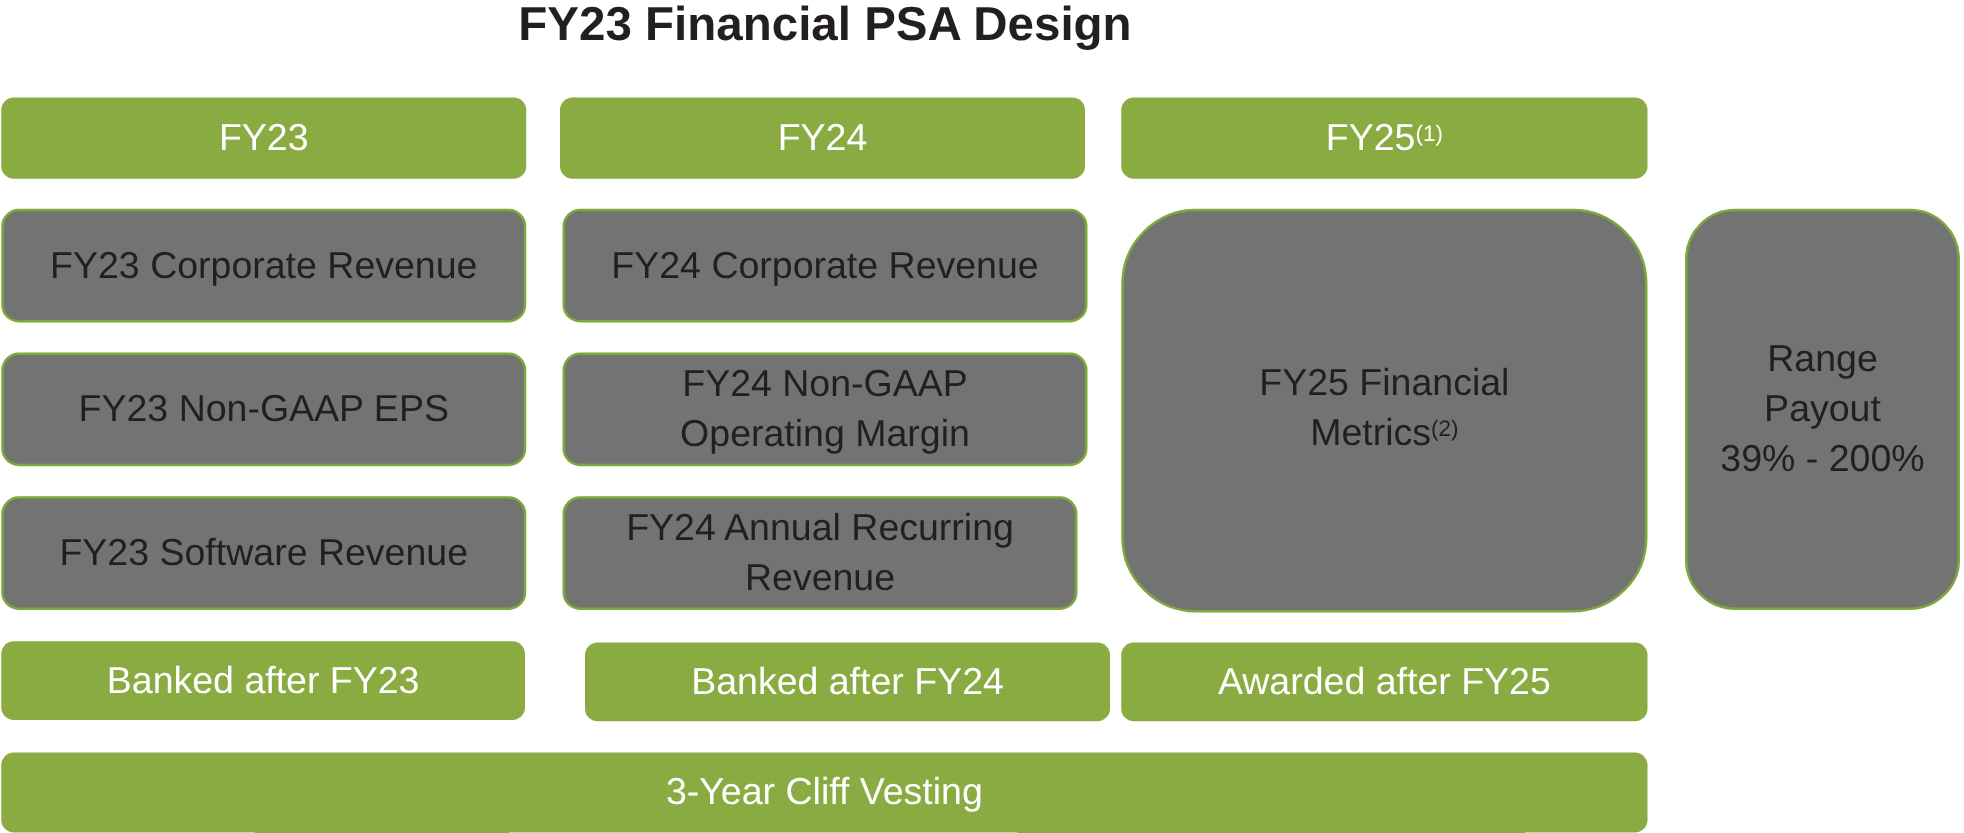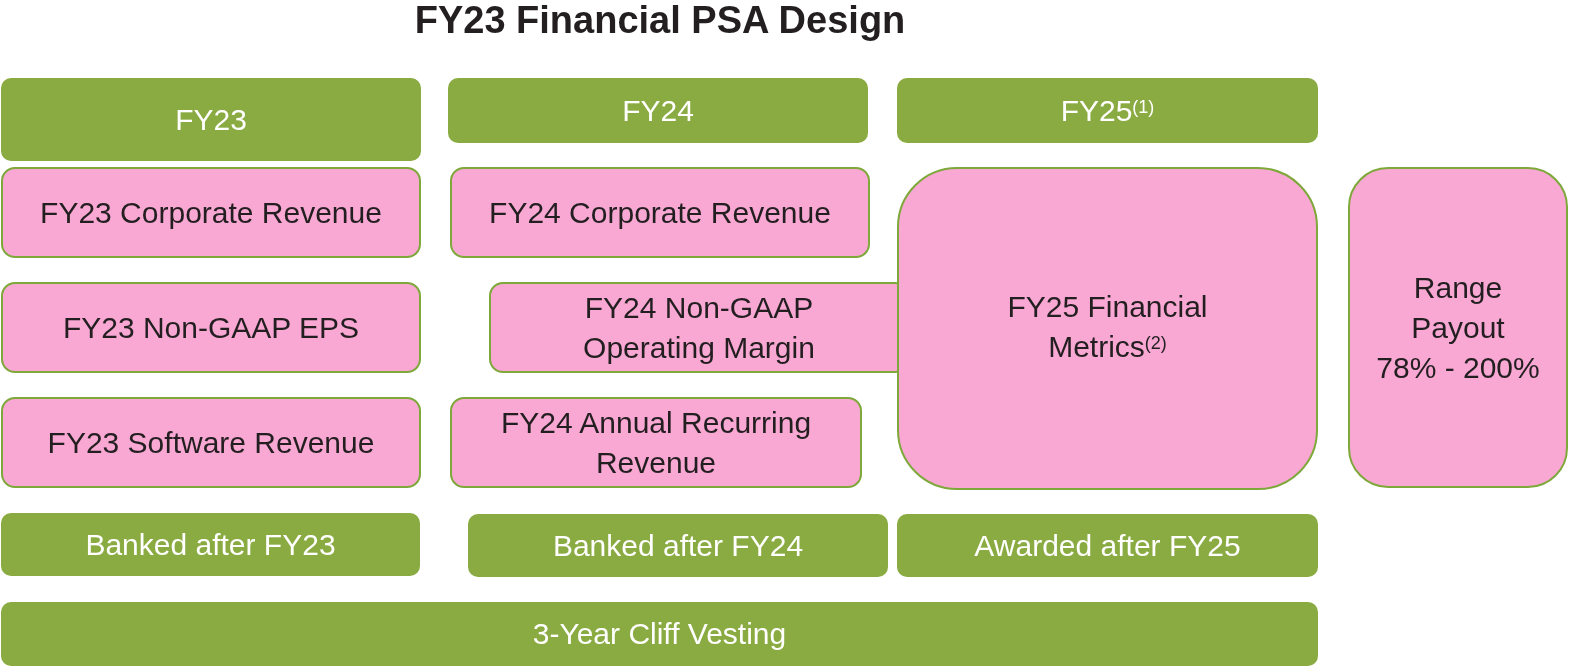--- a/index.html
+++ b/index.html
@@ -35,21 +35,21 @@
       text-align: center;
     }
     .dark {
       background: #8aab41;
       color: #ffffff;
       border-radius: 10px;
       font-size: 30px;
       line-height: 36px;
     }
     .light {
-      background: #f9a8d4;
+      background: #737373;
       border: 2px solid #7ea83a;
       color: #231f20;
       border-radius: 14px;
       font-size: 30px;
       line-height: 40px;
     }
     .light.big {
       border-radius: 60px;
     }
     .light.payout {
@@ -61,21 +61,21 @@
       vertical-align: top;
       position: relative;
       top: -4px;
     }
   </style>
 </head>
 <body>
 
 <div class="title">FY23 Financial PSA Design</div>
 
-<div class="box dark" style="left:1px; top:78px; width:420px; height:83px;">
+<div class="box dark" style="left:1px; top:78px; width:420px; height:65px;">
   <span>FY23</span>
 </div>
 <div class="box dark" style="left:448px; top:78px; width:420px; height:65px;">
   <span>FY24</span>
 </div>
 <div class="box dark" style="left:897px; top:78px; width:421px; height:65px;">
   <span><span>FY25</span><sup>(1)</sup></span>
 </div>
 
 <div class="box light" style="left:1px; top:167px; width:420px; height:91px;">
@@ -84,39 +84,39 @@
 <div class="box light" style="left:1px; top:282px; width:420px; height:91px;">
   <span>FY23 Non-GAAP EPS</span>
 </div>
 <div class="box light" style="left:1px; top:397px; width:420px; height:91px;">
   <span>FY23 Software Revenue</span>
 </div>
 
 <div class="box light" style="left:450px; top:167px; width:420px; height:91px;">
   <span>FY24 Corporate Revenue</span>
 </div>
-<div class="box light" style="left:450px; top:282px; width:420px; height:91px; padding:0 80px;margin-left:39px;">
+<div class="box light" style="left:450px; top:282px; width:420px; height:91px; padding:0 80px;">
   <span>FY24 Non-GAAP Operating Margin</span>
 </div>
 <div class="box light" style="left:450px; top:397px; width:412px; height:91px; padding:0 30px;">
   <span>FY24 Annual Recurring Revenue</span>
 </div>
 
 <div class="box light big" style="left:897px; top:167px; width:421px; height:323px;">
   <span style="position:relative; top:-2px;">
     <span class="txt">FY25 Financial</span>
     <span class="txt"><span>Metrics</span><sup>(2)</sup></span>
   </span>
 </div>
 
 <div class="box light payout" style="left:1348px; top:167px; width:220px; height:321px;">
   <span>
     <span class="txt">Range</span>
     <span class="txt">Payout</span>
-    <span class="txt">78% - 200%</span>
+    <span class="txt">39% - 200%</span>
   </span>
 </div>
 
 <div class="box dark" style="left:1px; top:513px; width:419px; height:63px;">
   <span>Banked after FY23</span>
 </div>
 <div class="box dark" style="left:448px; top:514px; width:420px; height:63px;margin-left:20px;">
   <span>Banked after FY24</span>
 </div>
 <div class="box dark" style="left:897px; top:514px; width:421px; height:63px;">

